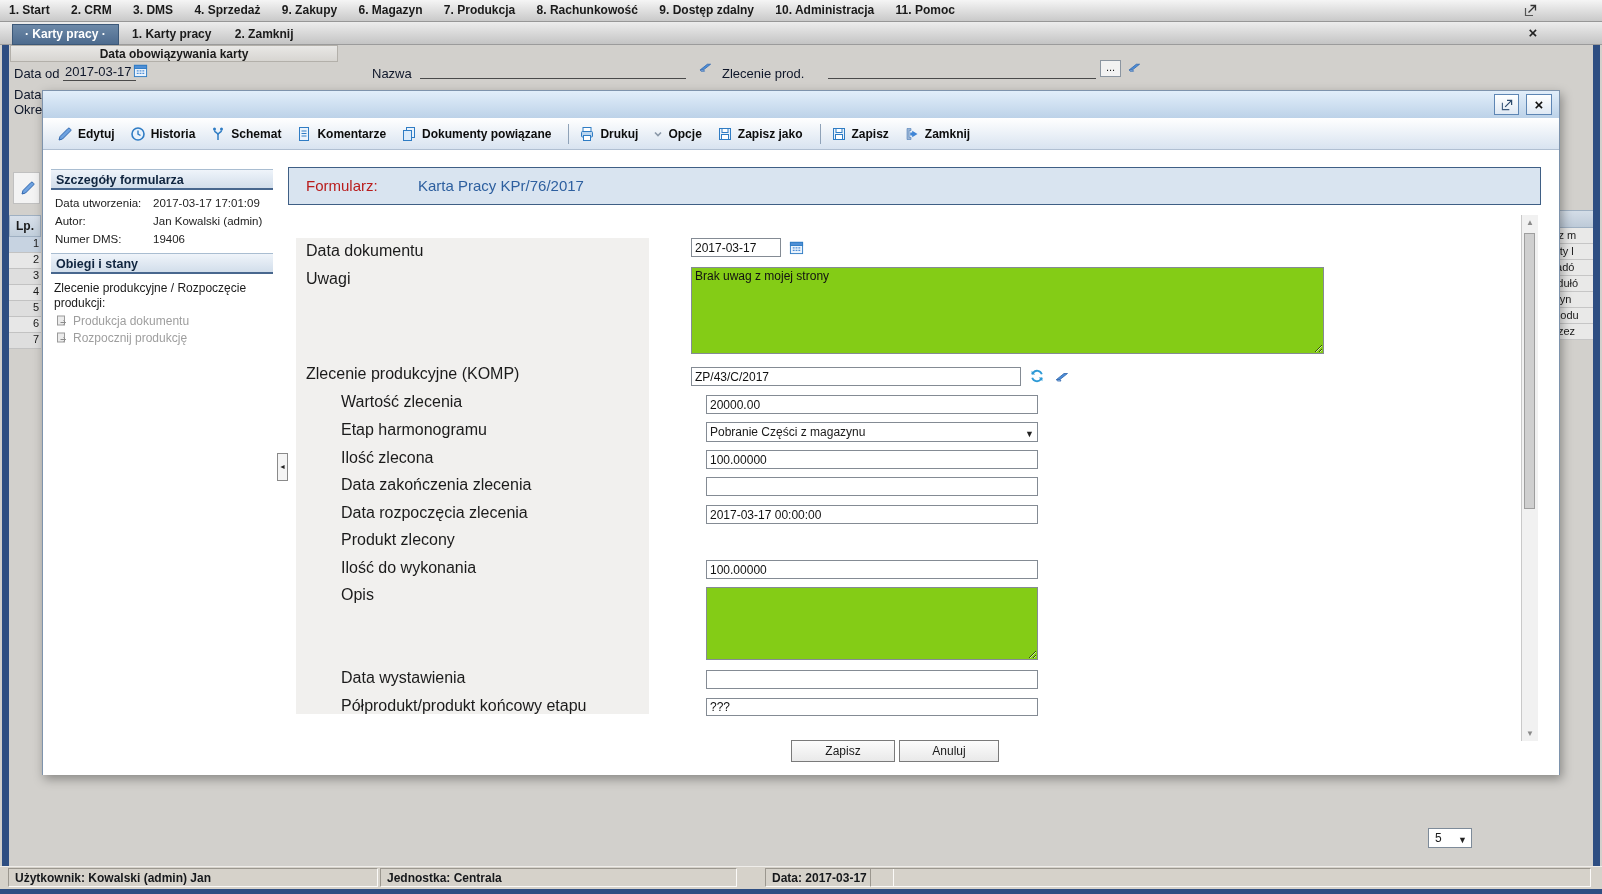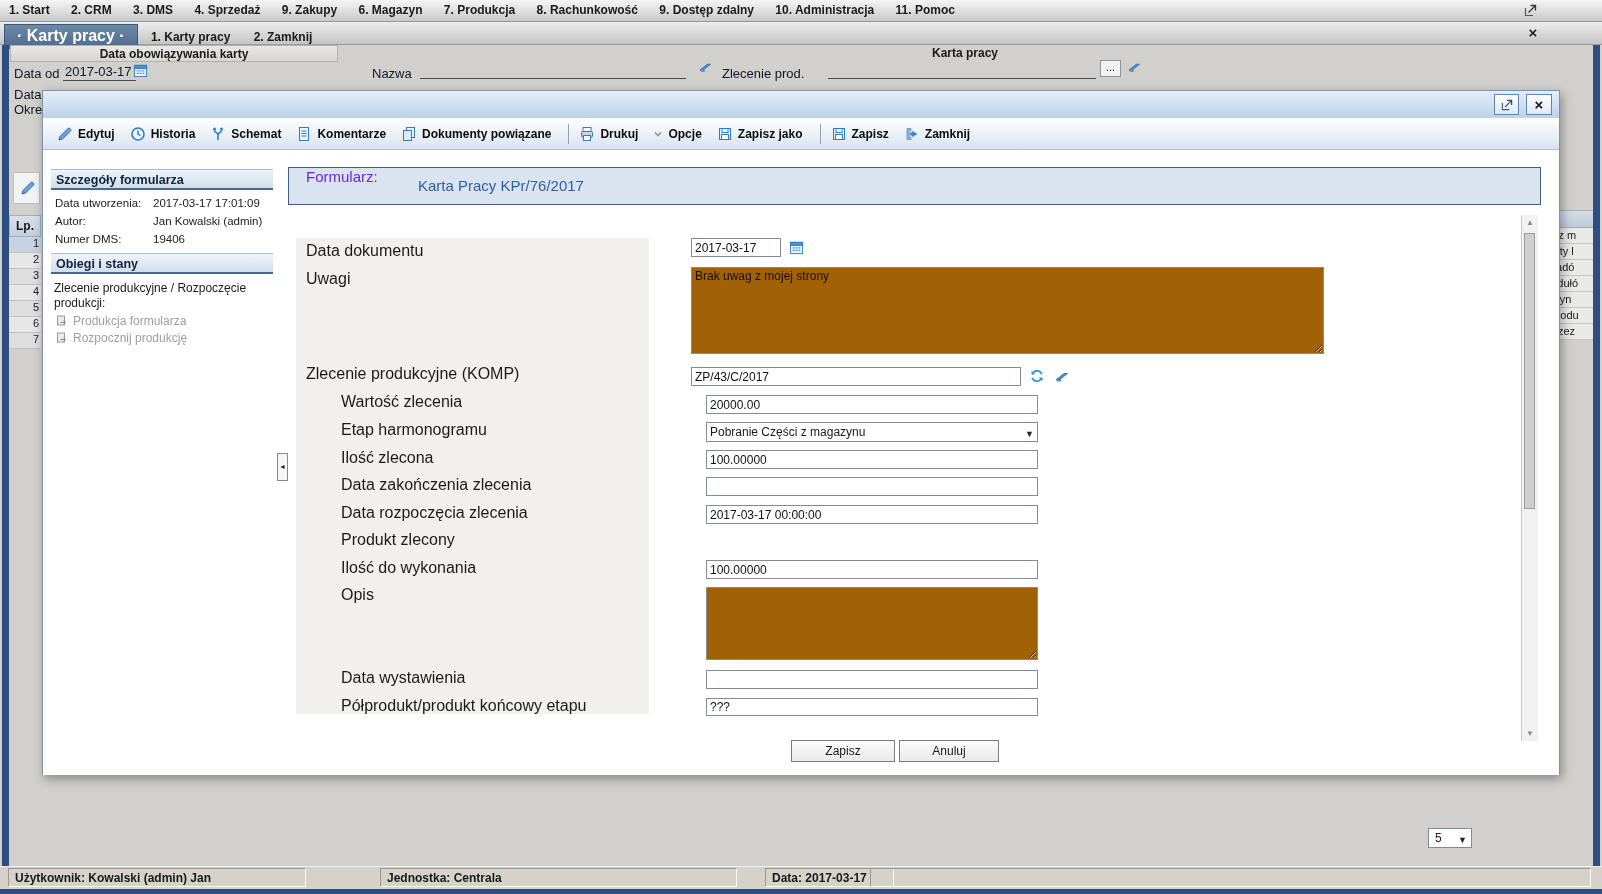--- a/index.html
+++ b/index.html
@@ -5,22 +5,22 @@
   html,body{margin:0;padding:0}
   .stage{position:relative;width:1602px;height:894px;background:#d2d0cc;overflow:hidden;
          font-family:"Liberation Sans",sans-serif;font-size:12px;color:#1a1a1a}
   .abs{position:absolute}
   
   .menubar{left:0;top:0;width:1602px;height:22px;background:linear-gradient(#f5f5f5,#c9c9c9);
            border-bottom:1px solid #979797;white-space:nowrap;box-sizing:border-box}
   .menu-item{display:inline-block;padding:3px 9px 0 9px;font-weight:bold;font-size:12px;cursor:default}
   .tabbar{left:0;top:22px;width:1602px;height:23px;background:linear-gradient(#ededed,#c4c4c4);
           border-bottom:1px solid #9b9b9b;box-sizing:border-box;white-space:nowrap}
-  .tab-active{display:inline-block;margin:2px 0 0 4px;padding:2px 12px 3px 12px;color:#fff;font-weight:bold;
-              background:linear-gradient(#6d89a8,#4d6b8e);border:1px solid #3c5878;font-size:16px}
+  .tab-active{display:inline-block;margin:2px 0 0 12px;padding:2px 12px 3px 12px;color:#fff;font-weight:bold;
+              background:linear-gradient(#6d89a8,#4d6b8e);border:1px solid #3c5878;font-size:12px}
   .tab-item{display:inline-block;padding:4px 10px 0 10px;font-weight:bold;font-size:12px}
   .winbtn{width:16px;height:15px;text-align:center;line-height:13px;font-weight:bold;color:#222;cursor:default}
   
   .frame{background:#2e4e82}
   
   .panel-hdr{font-weight:bold;text-align:center;background:linear-gradient(#e9e8e6,#d7d5d1);
              border:1px solid #b3b0aa;box-sizing:border-box;line-height:16px}
   .dotline{border-bottom:1px solid #4a4a4a}
   .uline{border-bottom:1px solid #4a4a4a}
   .bglabel{font-size:13px;color:#0f172a;white-space:nowrap}
@@ -43,27 +43,27 @@
              border-bottom:1px solid #b0bfd2;display:flex;align-items:center;padding-left:14px;box-sizing:border-box}
   .tb-item{display:flex;align-items:center;gap:5px;margin-right:15px;font-weight:bold;font-size:12px;color:#0c0c0c;cursor:default}
   .tb-sep{width:1px;height:20px;background:#8fa2b8;margin:0 10px 0 2px}
   .m-body{left:0;top:59px;width:100%;height:625px;background:#fff}
   .shead{width:222px;height:21px;line-height:20px;padding-left:5px;font-weight:bold;font-size:12.5px;color:#10253f;
          background:linear-gradient(#eff4fa,#d2deeb);border-top:1px solid #a9bdd1;border-bottom:2px solid #48678e;box-sizing:border-box}
   .s-lbl{font-size:11.5px;color:#222;white-space:nowrap}
   .s-val{font-size:11.5px;color:#222;white-space:nowrap}
   .s-action{display:flex;align-items:center;gap:5px;color:#9e9e9e;font-size:12px;white-space:nowrap;cursor:default}
   .fm-header{background:#d9e4f0;border:1px solid #3f5f85;box-sizing:border-box}
-  .fm-header .t1{position:absolute;left:17px;top:0;font-size:15px;color:#6d28d9}
+  .fm-header .t1{position:absolute;left:17px;top:9px;font-size:15px;color:#b91c1c}
   .fm-header .t2{position:absolute;left:129px;top:9px;font-size:15px;color:#2d5f9f}
   .labelcol{background:#f1f0ee}
   .flabel{font-size:16px;color:#1b1b1b;white-space:nowrap}
   .tin{position:absolute;height:19px;border:1px solid #848b94;background:#fff;padding:0 3px;box-sizing:border-box;
        font-family:"Liberation Sans",sans-serif;font-size:12px;color:#111}
-  .tarea{position:absolute;border:1px solid #848b94;background:#a16207;padding:1px 3px;box-sizing:border-box;
+  .tarea{position:absolute;border:1px solid #848b94;background:#84cc16;padding:1px 3px;box-sizing:border-box;
          font-family:"Liberation Sans",sans-serif;font-size:12px;color:#111}
   .combo{position:absolute;height:20px;border:1px solid #848b94;background:#fff;box-sizing:border-box;
          font-size:12px;line-height:18px;padding:0 3px;cursor:default}
   .combo .arr{position:absolute;right:3px;top:2px;font-size:9px;color:#222}
   .btn{position:absolute;height:22px;border:1px solid #7a7a7a;background:linear-gradient(#fcfcfc,#e9e9e9);
        text-align:center;line-height:20px;font-size:12px;box-sizing:border-box;cursor:default}
   .sb{background:#f1f1f1;border-left:1px solid #c9c9c9}
   .sb-arrow{position:absolute;left:0;width:16px;text-align:center;font-size:8px;color:#8a8a8a}
   .sb-thumb{position:absolute;left:2px;width:11px;background:#cfcfcf;border:1px solid #9e9e9e;box-sizing:border-box}
   .collapse{border:1px solid #8a8a8a;background:#f5f5f5;text-align:center;font-size:7px;line-height:26px;color:#222;box-sizing:border-box}
@@ -117,21 +117,20 @@
   <span class="abs" style="left:133px;top:63px">
     <svg width="15" height="15" viewBox="0 0 16 16">
         <rect x="1.5" y="2.5" width="13" height="12" fill="#eaf3fc" stroke="#2f7cc4"></rect>
         <rect x="1.5" y="2.5" width="13" height="3.4" fill="#4f8fd6" stroke="#2f7cc4"></rect>
         <path d="M4 8.5h2M7 8.5h2M10 8.5h2M4 11h2M7 11h2M10 11h2" stroke="#4f8fd6" stroke-width="1.3"></path>
       </svg>
   </span>
   <span class="abs bglabel" style="left:14px;top:87px">Data</span>
   <span class="abs bglabel" style="left:14px;top:102px">Okre</span>
 
-  <div class="abs" style="left:345px;top:46px;width:1240px;height:16px;text-align:center;font-weight:bold">Karta pracy</div>
   <span class="abs bglabel" style="left:372px;top:66px">Nazwa</span>
   <div class="abs uline" style="left:420px;top:63px;width:266px;height:15px"></div>
   <span class="abs" style="left:697px;top:60px">
     <svg width="15" height="15" viewBox="0 0 16 16">
         <path d="M3.5 10.5l7.5-6h3.5l-7.5 6z" fill="#4d8dd6" stroke="#2f66ad" stroke-width=".8"></path>
         <path d="M3.5 10.5h3.6l.9 1.5H4.4z" fill="#9fc3ea" stroke="#2f66ad" stroke-width=".8"></path>
       </svg>
   </span>
   <span class="abs bglabel" style="left:722px;top:66px">Zlecenie prod.</span>
   <div class="abs uline" style="left:828px;top:63px;width:268px;height:15px"></div>
@@ -267,21 +266,21 @@
     <span class="abs s-val" style="left:110px;top:124px">Jan Kowalski (admin)</span>
     <span class="abs s-lbl" style="left:12px;top:142px">Numer DMS:</span>
     <span class="abs s-val" style="left:110px;top:142px">19406</span>
     <div class="abs shead" style="left:8px;top:162px">Obiegi i stany</div>
     <div class="abs" style="left:11px;top:190px;width:220px;font-size:12px;line-height:15px">Zlecenie produkcyjne / Rozpoczęcie produkcji:</div>
     <div class="abs s-action" style="left:13px;top:223px">
       <svg width="12" height="12" viewBox="0 0 12 12">
           <rect x="1.5" y="1" width="7" height="9" fill="#ececec" stroke="#9a9a9a"></rect>
           <path d="M4.5 7.5h5M7.5 5.5l2 2-2 2" stroke="#8a8a8a" fill="none"></path>
         </svg>
-      <span>Produkcja formularza</span>
+      <span>Produkcja dokumentu</span>
     </div>
     <div class="abs s-action" style="left:13px;top:240px">
       <svg width="12" height="12" viewBox="0 0 12 12">
           <rect x="1.5" y="1" width="7" height="9" fill="#ececec" stroke="#9a9a9a"></rect>
           <path d="M4.5 7.5h5M7.5 5.5l2 2-2 2" stroke="#8a8a8a" fill="none"></path>
         </svg>
       <span>Rozpocznij produkcję</span>
     </div>
 
     <div class="abs collapse" style="left:234px;top:362px;width:11px;height:28px">◄</div>
@@ -350,19 +349,19 @@
       <span class="sb-arrow" style="top:3px">▲</span>
       <div class="sb-thumb" style="top:18px;height:276px"></div>
       <span class="sb-arrow" style="bottom:3px">▼</span>
     </div>
 
     <div class="btn" style="left:748px;top:649px;width:104px">Zapisz</div>
     <div class="btn" style="left:856px;top:649px;width:100px">Anuluj</div>
   </div>
 
   <div class="abs statusbar">
-    <div class="st-sec" style="left:8px;width:298px">Użytkownik: Kowalski (admin) Jan</div>
+    <div class="st-sec" style="left:8px;width:370px">Użytkownik: Kowalski (admin) Jan</div>
     <div class="st-sec" style="left:380px;width:357px">Jednostka: Centrala</div>
     <div class="st-sec" style="left:765px;width:129px">Data: 2017-03-17</div>
     <div class="st-sec" style="left:870px;width:721px"></div>
   </div>
 
 </div>
 
 </body></html>

